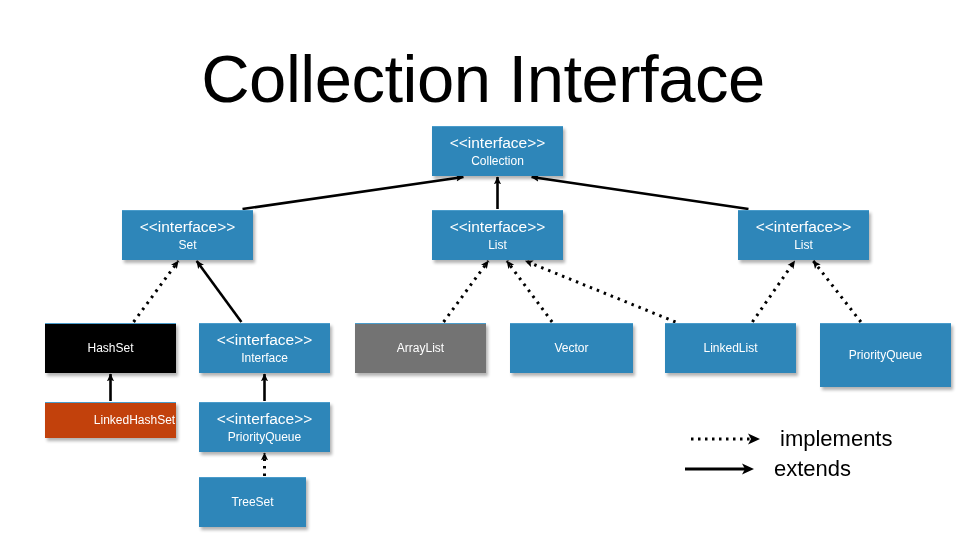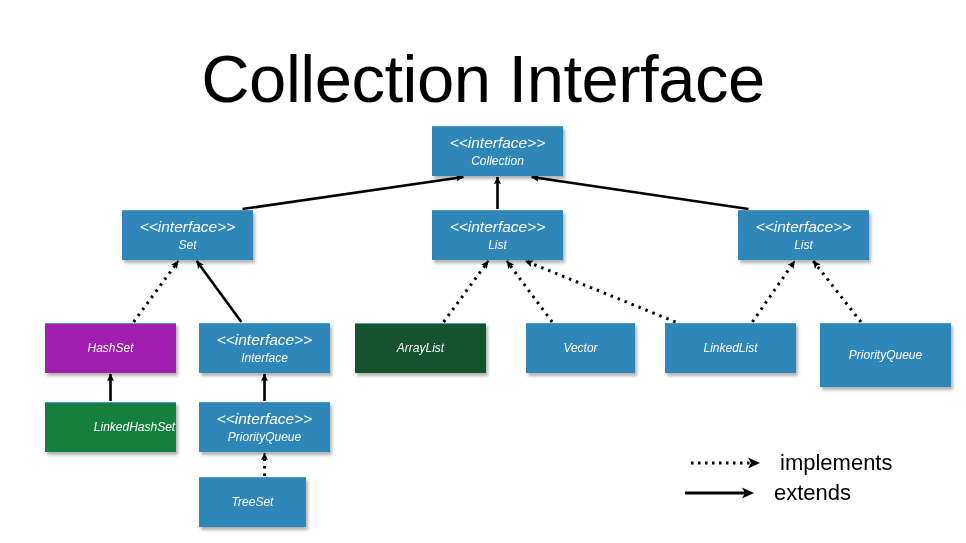--- a/index.html
+++ b/index.html
@@ -47,39 +47,37 @@
     display: flex;
     flex-direction: column;
     align-items: center;
     justify-content: center;
     text-align: center;
     font-size: 15.5px;
     line-height: 19px;
     border-top: 1px solid #4a9ccb;
     box-shadow: 2px 3px 3px rgba(0,0,0,0.30);
     z-index: 3;
-    font-style: italic;
   }
   .node .stereo {
     display: block;
     font-size: 15.5px;
     line-height: 19px;
   }
   .node .nm {
     display: block;
     font-size: 12px;
     line-height: 19px;
   }
 
   .legend-row {
     position: absolute;
     display: flex;
     align-items: center;
     z-index: 3;
-    margin-top: 24px;
   }
   .legend-label {
     font-size: 22px;
     line-height: 26px;
     color: #000000;
     margin-left: 12px;
     white-space: nowrap;
   }
   .legend-glyph {
     width: 78px;
@@ -130,40 +128,40 @@
         <span class="nm">Set</span>
       </div>
       <div class="node" style="left: 432px; top: 210px; width: 131px; height: 50px; background: rgb(46, 134, 185); color: rgb(255, 255, 255);">
         <span class="stereo">&lt;&lt;interface&gt;&gt;</span>
         <span class="nm">List</span>
       </div>
       <div class="node" style="left: 738px; top: 210px; width: 131px; height: 50px; background: rgb(46, 134, 185); color: rgb(255, 255, 255);">
         <span class="stereo">&lt;&lt;interface&gt;&gt;</span>
         <span class="nm">List</span>
       </div>
-      <div class="node plain" style="left: 45px; top: 323px; width: 131px; height: 50px; background: #a21caf; color: rgb(255, 255, 255);">
+      <div class="node plain" style="left: 45px; top: 323px; width: 131px; height: 50px; background: #000000; color: rgb(255, 255, 255);">
         <span class="nm">HashSet</span>
       </div>
       <div class="node" style="left: 199px; top: 323px; width: 131px; height: 50px; background: rgb(46, 134, 185); color: rgb(255, 255, 255);">
         <span class="stereo">&lt;&lt;interface&gt;&gt;</span>
         <span class="nm">Interface</span>
       </div>
-      <div class="node plain" style="left: 355px; top: 323px; width: 131px; height: 50px; background: #14532d; color: rgb(255, 255, 255);">
+      <div class="node plain" style="left: 355px; top: 323px; width: 131px; height: 50px; background: #737373; color: rgb(255, 255, 255);">
         <span class="nm">ArrayList</span>
       </div>
-      <div class="node plain" style="left: 510px; top: 323px; width: 109px; height: 50px; background: rgb(46, 134, 185); color: rgb(255, 255, 255); margin-left: 16px;">
+      <div class="node plain" style="left: 510px; top: 323px; width: 123px; height: 50px; background: rgb(46, 134, 185); color: rgb(255, 255, 255);">
         <span class="nm">Vector</span>
       </div>
       <div class="node plain" style="left: 665px; top: 323px; width: 131px; height: 50px; background: rgb(46, 134, 185); color: rgb(255, 255, 255); text-align: right;">
         <span class="nm">LinkedList</span>
       </div>
       <div class="node plain" style="left: 820px; top: 323px; width: 131px; height: 64px; background: rgb(46, 134, 185); color: rgb(255, 255, 255);">
         <span class="nm">PriorityQueue</span>
       </div>
-      <div class="node plain" style="left: 45px; top: 402px; width: 131px; height: 50px; background: #15803d; color: rgb(255, 255, 255); padding-left: 48px;">
+      <div class="node plain" style="left: 45px; top: 402px; width: 131px; height: 36px; background: #c2410c; color: rgb(255, 255, 255); padding-left: 48px;">
         <span class="nm">LinkedHashSet</span>
       </div>
       <div class="node" style="left: 199px; top: 402px; width: 131px; height: 50px; background: rgb(46, 134, 185); color: rgb(255, 255, 255);">
         <span class="stereo">&lt;&lt;interface&gt;&gt;</span>
         <span class="nm">PriorityQueue</span>
       </div>
       <div class="node plain" style="left: 199px; top: 477px; width: 107px; height: 50px; background: rgb(46, 134, 185); color: rgb(255, 255, 255);">
         <span class="nm">TreeSet</span>
       </div>
     </div>

